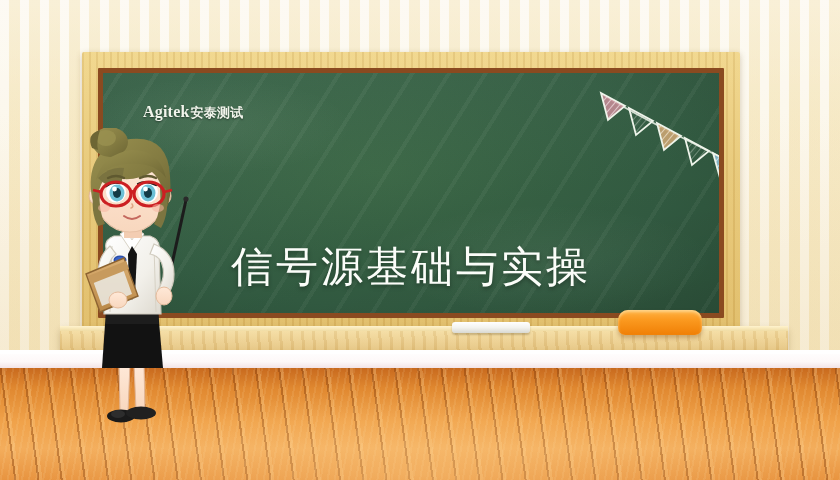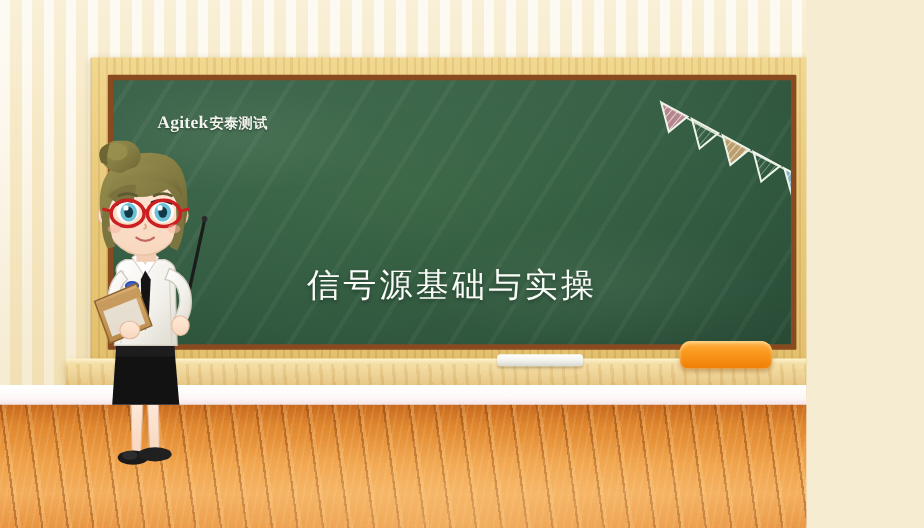--- a/index.html
+++ b/index.html
@@ -4,21 +4,21 @@
 <title>Classroom Course Banner</title>
 <style>
   * { margin:0; padding:0; box-sizing:border-box; }
   html,body { width:840px; height:480px; overflow:hidden; }
   body {
     font-family:"Liberation Sans","DejaVu Sans",sans-serif;
     background:#f6ecd2;
     position:relative;
   }
   #stage {
-    position:absolute; left:0; top:0; width:733px; height:480px;
+    position:absolute; left:0; top:0; width:840px; height:480px;
     overflow:hidden;
     padding-left:24px;
   }
 
   
   .wall {
     position:absolute; left:0; top:0; width:840px; height:372px;
     background:
       repeating-linear-gradient(90deg,
         rgba(255,255,255,0.55) 0px,
@@ -146,21 +146,21 @@
     -webkit-text-stroke:2.4px #eef4ea;
     paint-order:stroke fill;
     filter:drop-shadow(0 2px 3px rgba(0,0,0,0.35));
   }
   .subtitle-wrap {
     position:absolute; left:0; top:166px; width:100%; text-align:center;
   }
   .subtitle {
     display:inline-block;
     font-family:"DejaVu Sans","Liberation Sans",sans-serif;
-    font-size:30px; font-weight:500;
+    font-size:42px; font-weight:500;
     letter-spacing:3px;
     color:#fbfdf9;
     text-shadow:0 2px 4px rgba(0,0,0,0.35);
   }
 
   
   .bunting { position:absolute; left:492px; top:6px; width:150px; height:100px; }
 
   
   .ledge {

